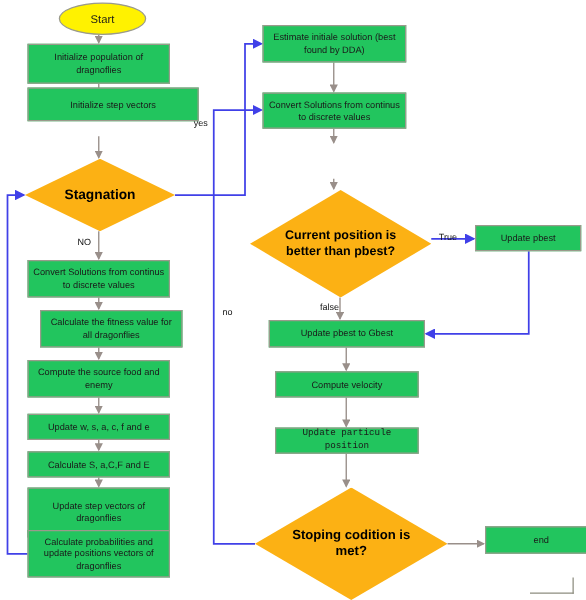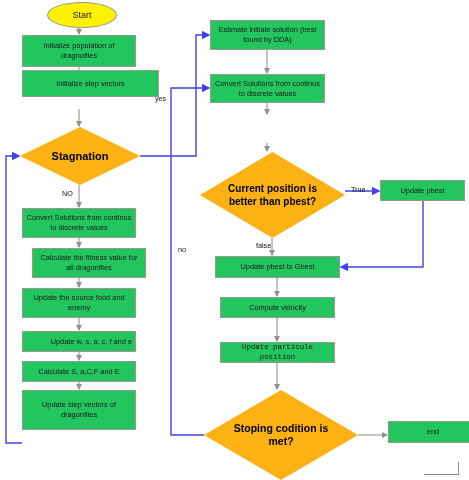--- a/index.html
+++ b/index.html
@@ -151,35 +151,38 @@
 
   <div class="node proc" style="left:22px; top:208px; width:114px; height:30px;">
     <span>Convert Solutions from continus to discrete values</span>
   </div>
 
   <div class="node proc" style="left:32px; top:248px; width:114px; height:30px;">
     <span>Calculate the fitness value for all dragonflies</span>
   </div>
 
   <div class="node proc" style="left:22px; top:288px; width:114px; height:30px;">
-    <span>Update the source food and enemy</span>
-  </div>
-
-  <div class="node proc" style="left:22px; top:331px; width:114px; height:21px;justify-content:flex-end;">
+    <span>Compute the source food and enemy</span>
+  </div>
+
+  <div class="node proc" style="left:22px; top:331px; width:114px; height:21px;">
     <span>Update w, s, a, c, f and e</span>
   </div>
 
   <div class="node proc" style="left:22px; top:361px; width:114px; height:21px;">
     <span>Calculate  S, a,C,F and E</span>
   </div>
 
   <div class="node proc" style="left:22px; top:390px; width:114px; height:40px;">
     <span>Update step vectors of dragonflies</span>
   </div>
 
+  <div class="node proc" style="left:22px; top:424px; width:114px; height:38px;">
+    <span>Calculate probabilities and update positions vectors of dragonflies</span>
+  </div>
 
   <div class="node proc" style="left:210px; top:20px; width:115px; height:30px;">
     <span>Estimate initiale solution (best found by DDA)</span>
   </div>
 
   <div class="node proc" style="left:210px; top:74px; width:115px; height:29px;">
     <span>Convert Solutions from continus to discrete values</span>
   </div>
 
 

